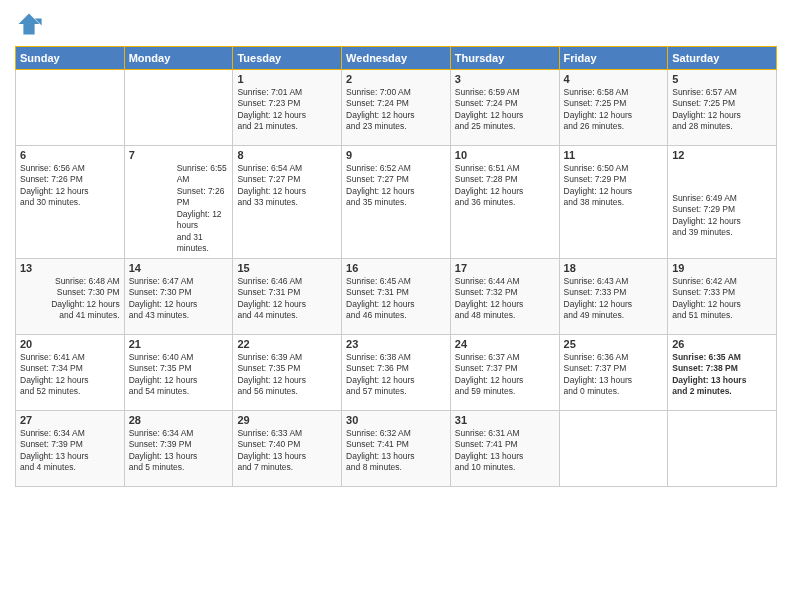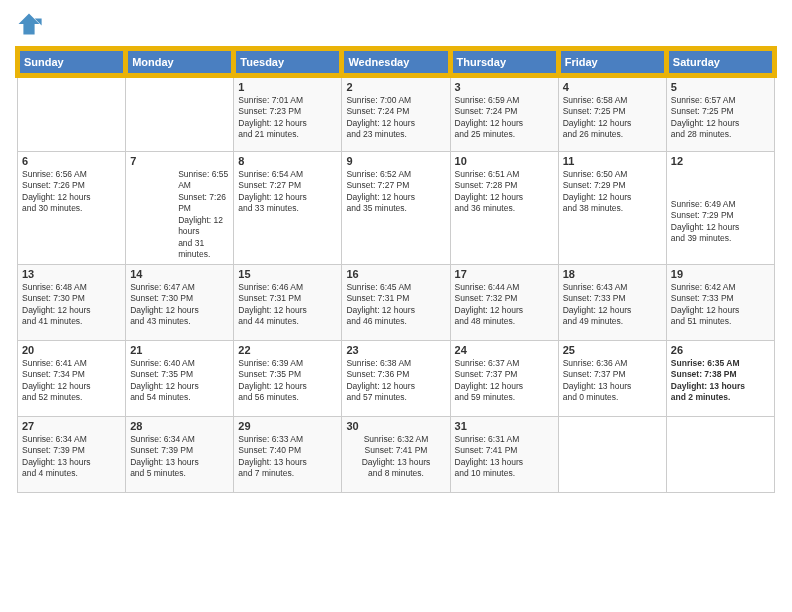--- a/index.html
+++ b/index.html
@@ -58,21 +58,21 @@
       border-collapse: collapse;
       table-layout: fixed;
     }
     thead tr th {
       background: #4a7fc1;
       color: #fff;
       font-size: 11px;
       font-weight: bold;
       padding: 5px 4px;
       text-align: left;
-      border: 5px solid #eab308;
+      border: 1px solid #eab308;
     }
     tbody tr td {
       border: 1px solid #ccc;
       vertical-align: top;
       padding: 3px 4px;
       font-size: 9px;
       color: #333;
       height: 76px;
       background: #fff;
     }
@@ -215,21 +215,21 @@
             <span class="day-number">12</span>
             <div class="day-info" style="white-space: pre-line; margin-top: 32px;">Sunrise: 6:49 AM
 Sunset: 7:29 PM
 Daylight: 12 hours
 and 39 minutes.</div>
           </td>
         </tr>
         <tr>
           <td>
             <span class="day-number">13</span>
-            <div class="day-info" style="white-space: pre-line;">Sunrise: 6:48 AM
+            <div class="day-info" style="white-space: pre-line; text-align: right;">Sunrise: 6:48 AM
 Sunset: 7:30 PM
 Daylight: 12 hours
 and 41 minutes.</div>
           </td>
           <td>
             <span class="day-number">14</span>
             <div class="day-info" style="white-space: pre-line;">Sunrise: 6:47 AM
 Sunset: 7:30 PM
 Daylight: 12 hours
 and 43 minutes.</div>
@@ -338,21 +338,21 @@
           </td>
           <td>
             <span class="day-number">29</span>
             <div class="day-info" style="white-space: pre-line;">Sunrise: 6:33 AM
 Sunset: 7:40 PM
 Daylight: 13 hours
 and 7 minutes.</div>
           </td>
           <td>
             <span class="day-number">30</span>
-            <div class="day-info" style="white-space: pre-line; text-align: center;">Sunrise: 6:32 AM
+            <div class="day-info" style="white-space: pre-line;">Sunrise: 6:32 AM
 Sunset: 7:41 PM
 Daylight: 13 hours
 and 8 minutes.</div>
           </td>
           <td>
             <span class="day-number">31</span>
             <div class="day-info" style="white-space: pre-line;">Sunrise: 6:31 AM
 Sunset: 7:41 PM
 Daylight: 13 hours
 and 10 minutes.</div>

